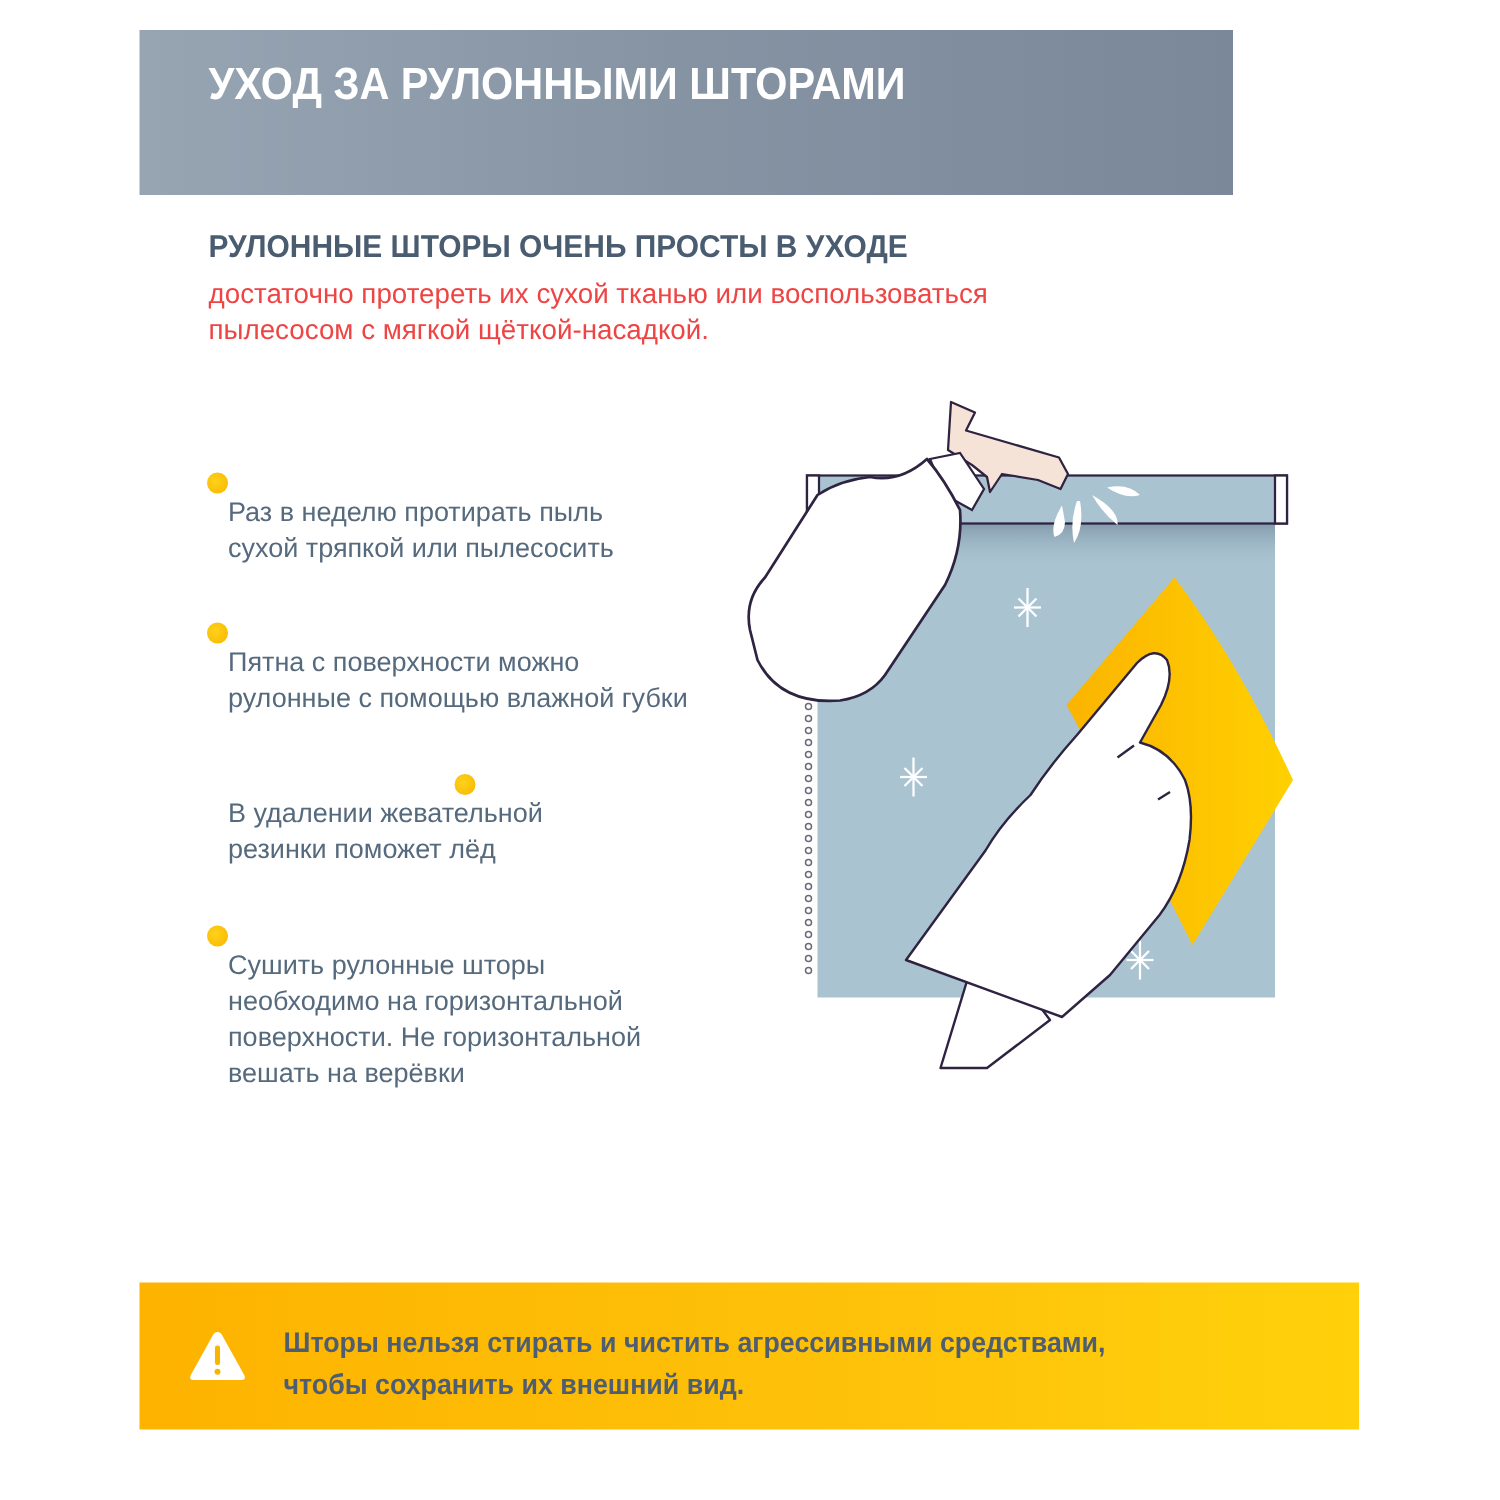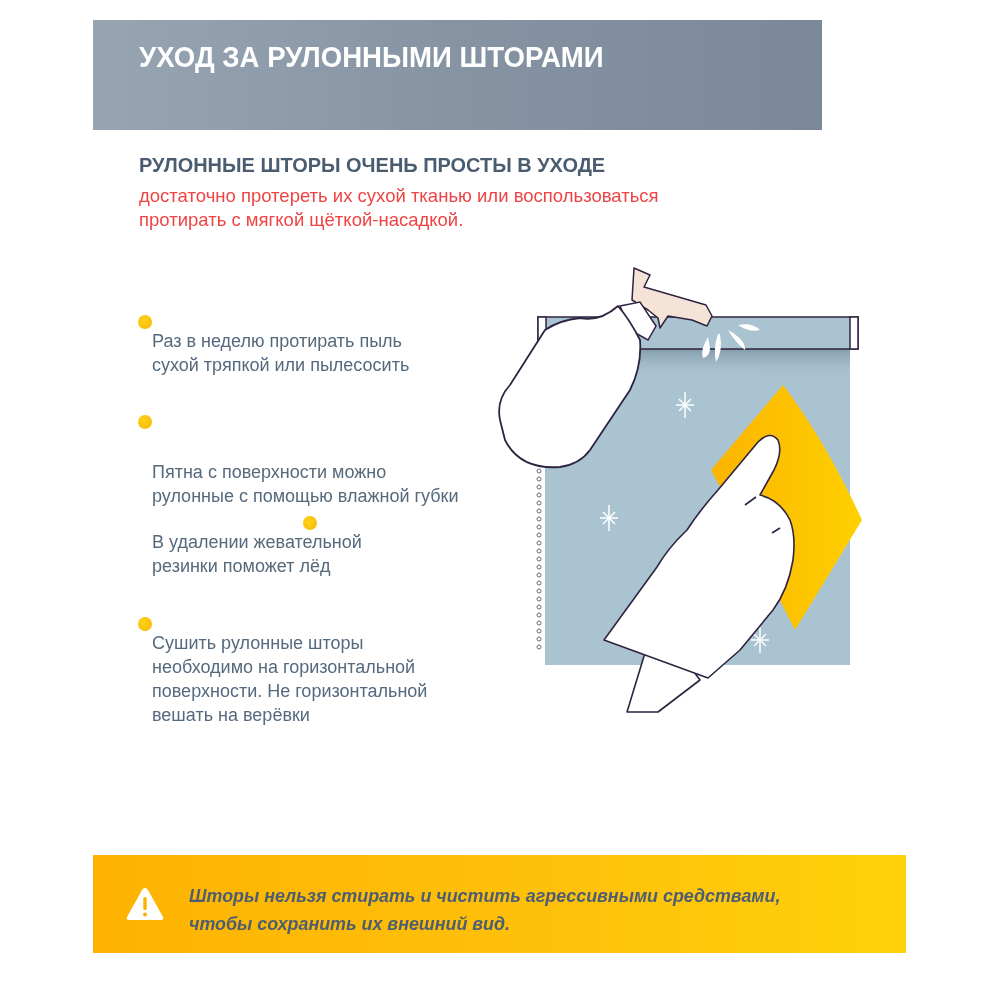--- a/index.html
+++ b/index.html
@@ -27,50 +27,49 @@
   .bullet {
     width:14px; height:14px; border-radius:50%;
     background:radial-gradient(circle at 40% 40%,#ffd21a,#f7b500);
     margin-top:5px; flex:0 0 14px;
   }
   .tip-text { margin-left:14px; color:#566a7e; font-size:18px; line-height:24px; width:330px; }
   .illustration { position:absolute; left:490px; top:260px; width:380px; height:460px; }
   .warning {
     position:absolute; left:93px; top:855px; width:813px; height:98px;
     background:linear-gradient(90deg,#fdb300 0%,#fec20a 60%,#ffd10a 100%);
-    font-style:italic;
   }
   .warning-icon { position:absolute; left:32px; top:31px; width:40px; height:36px; }
   .warning-text {
     position:absolute; left:96px; top:27px; color:#4e5e72; font-weight:bold;
     font-size:19px; line-height:28px; transform:scaleX(0.94); transform-origin:left center; width:720px;
   }
 </style>
 </head>
 <body>
 
 <div class="header">
   <div class="header-title">УХОД ЗА РУЛОННЫМИ ШТОРАМИ</div>
 </div>
 
 <div class="intro-title">РУЛОННЫЕ ШТОРЫ ОЧЕНЬ ПРОСТЫ В УХОДЕ</div>
 <div class="intro-text">
   <div>достаточно протереть  их сухой тканью или воспользоваться</div>
-  <div>протирать с мягкой щёткой-насадкой.</div>
+  <div>пылесосом с мягкой щёткой-насадкой.</div>
 </div>
 
 <div class="tips">
   <div class="tip" style="top:0px;">
     <span class="bullet"></span>
     <div class="tip-text">
       <div>Раз в неделю протирать пыль</div>
       <div>сухой тряпкой или пылесосить</div>
     </div>
   </div>
-  <div class="tip" style="top:100px;gap:31px;">
+  <div class="tip" style="top:100px;">
     <span class="bullet"></span>
     <div class="tip-text">
       <div>Пятна с поверхности можно</div>
       <div>рулонные с помощью влажной губки</div>
     </div>
   </div>
   <div class="tip" style="top:201px;align-items:center;">
     <span class="bullet"></span>
     <div class="tip-text">
       <div>В удалении жевательной</div>

